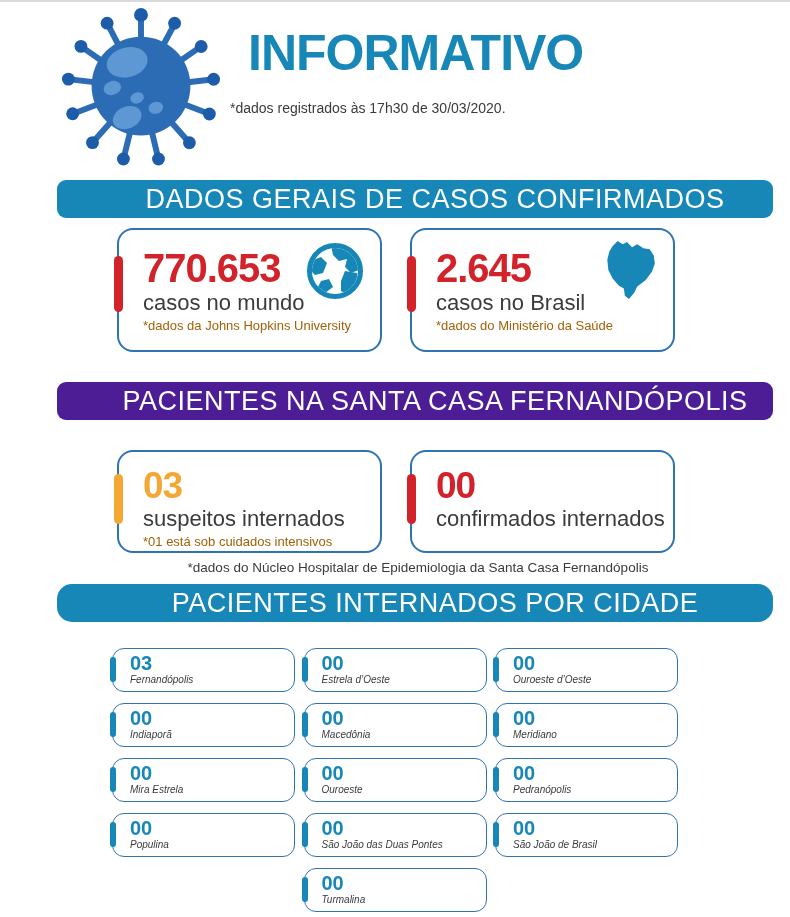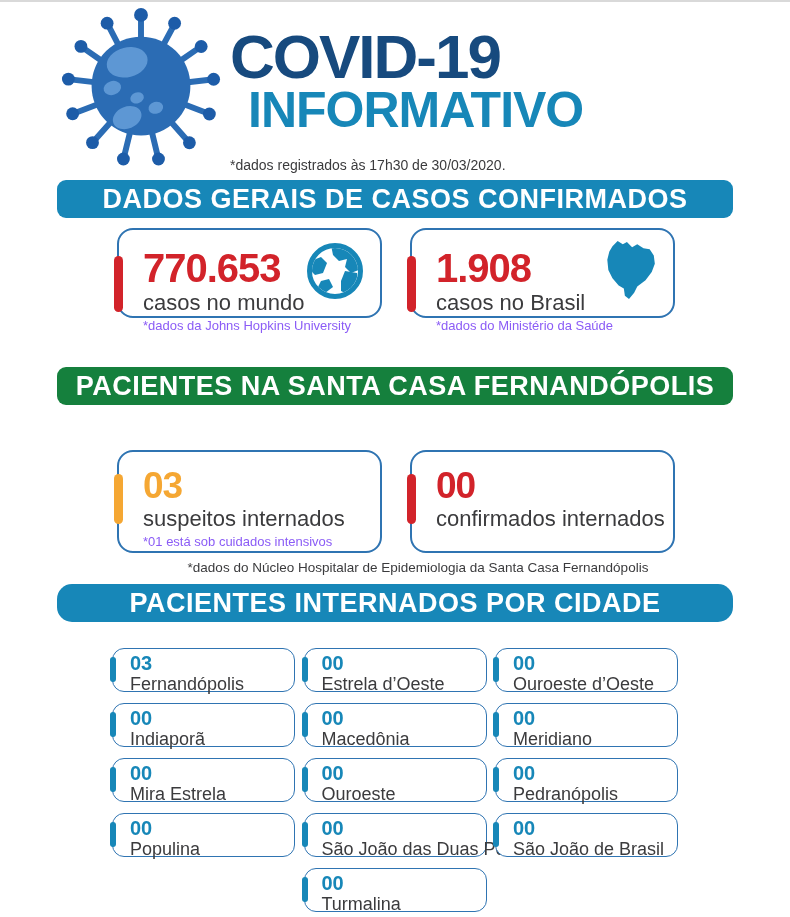--- a/index.html
+++ b/index.html
@@ -14,44 +14,44 @@
   .virus-wrap{width:178px;height:164px;flex:0 0 auto;}
   .title-block{margin-left:0px;padding-top:22px;}
   .title-line1{font-size:62px;font-weight:bold;color:#174a7e;line-height:0.92;letter-spacing:-2px;}
   .title-line2{font-size:50px;font-weight:bold;color:#1787b8;line-height:1.0;letter-spacing:-1px;margin-left:18px;}
   .subtitle{font-size:14px;color:#3b3b3d;margin-top:22px;}
 
   
   .banner{
     position:absolute;left:57px;width:676px;height:38px;border-radius:9px;
     display:flex;align-items:center;justify-content:center;
-    color:#ffffff;font-size:27px;font-weight:bold;letter-spacing:0.5px;white-space:nowrap;
+    color:#ffffff;font-size:27px;font-weight:normal;letter-spacing:0.5px;white-space:nowrap;padding-left:40px;
   }
   .banner-general{top:180px;background:#1787b8;}
-  .banner-hospital{top:367px;background:#15803d;}
+  .banner-hospital{top:382px;background:#4c1d95;}
   .banner-cities{top:584px;background:#1787b8;border-radius:15px;}
 
   
   .cards-row{position:absolute;left:117px;display:flex;gap:28px;}
   .row-general{top:228px;}
   .row-hospital{top:450px;}
   .stat-card{
     position:relative;width:265px;box-sizing:border-box;
     border:2px solid #2f74b2;border-radius:16px;background:#ffffff;
     padding:18px 0 0 24px;
   }
-  .row-general .stat-card{height:90px;}
+  .row-general .stat-card{height:124px;}
   .row-hospital .stat-card{height:103px;padding-top:15px;}
   .stat-bar{position:absolute;left:-5px;width:9px;border-radius:5px;}
   .row-general .stat-bar{top:26px;height:56px;}
   .row-hospital .stat-bar{top:22px;height:50px;}
   .stat-value{font-size:40px;font-weight:bold;line-height:1.0;letter-spacing:-1px;}
   .row-hospital .stat-value{font-size:37px;}
   .stat-label{font-size:22px;color:#3b3b3d;margin-top:3px;line-height:1.1;}
-  .stat-foot{font-size:13px;color:#8b5cf6;margin-top:3px;}
+  .stat-foot{font-size:13px;color:#a16207;margin-top:3px;}
   .card-icon{position:absolute;}
   .globe-pos{top:13px;right:17px;width:56px;height:56px;}
   .brazil-pos{top:9px;right:13px;width:62px;height:62px;}
 
   .section-footnote{
     position:absolute;top:560px;left:0;width:790px;text-align:center;
     font-size:13.5px;color:#3b3b3d;padding-left:23px;
   }
 
   
@@ -59,21 +59,21 @@
     position:absolute;top:648px;left:112px;width:566px;
     display:grid;grid-template-columns:repeat(3,183px);column-gap:8.5px;row-gap:11px;
   }
   .city-card{
     position:relative;height:44px;box-sizing:border-box;
     border:1.5px solid #2f74b2;border-radius:12px;background:#ffffff;
     padding:3px 0 0 17px;
   }
   .city-bar{position:absolute;left:-3px;top:8px;width:6px;height:25px;border-radius:4px;background:#1787b8;}
   .city-value{font-size:20px;font-weight:bold;color:#1787b8;line-height:1.1;}
-  .city-name{font-size:18px;color:#3b3b3d;margin-top:0px;white-space:nowrap;}
+  .city-name{font-size:10px;color:#3b3b3d;margin-top:0px;white-space:nowrap;font-style:italic;}
 </style>
 </head>
 <body>
 
 <div class="page">
   <div class="top-divider"></div>
 
   <div class="header">
     <div class="virus-wrap">
       <svg viewBox="0 0 176 166" width="178" height="164">
@@ -111,21 +111,20 @@
         <g fill="#5d97d4">
           <ellipse cx="74" cy="57" rx="21" ry="15" transform="rotate(-14 74 57)"></ellipse>
           <ellipse cx="59" cy="83" rx="9" ry="7" transform="rotate(-18 59 83)"></ellipse>
           <ellipse cx="84" cy="93" rx="7" ry="5.5" transform="rotate(-20 84 93)"></ellipse>
           <ellipse cx="74" cy="113" rx="15" ry="11" transform="rotate(-22 74 113)"></ellipse>
           <ellipse cx="103" cy="103" rx="7.5" ry="6" transform="rotate(-15 103 103)"></ellipse>
         </g>
       </svg>
     </div>
     <div class="title-block">
-      <div class="title-line1">COVID-19</div>
       <div class="title-line2">INFORMATIVO</div>
       <div class="subtitle">*dados registrados às 17h30 de 30/03/2020.</div>
     </div>
   </div>
 
   <div class="banner banner-general">DADOS GERAIS DE CASOS CONFIRMADOS</div>
 
   <div class="cards-row row-general">
     <div class="stat-card">
       <div class="stat-bar" style="background: rgb(210, 35, 42);"></div>
@@ -145,21 +144,21 @@
             <path d="M38,28 L50,30 52,42 42,52 34,48 34,38 Z"></path>
             <path d="M4,18 L14,14 20,20 16,30 8,32 2,26 Z"></path>
             <path d="M14,38 L22,36 26,44 18,50 10,46 Z"></path>
           </g>
         </svg>
       </div>
     </div>
 
     <div class="stat-card">
       <div class="stat-bar" style="background: rgb(210, 35, 42);"></div>
-      <div class="stat-value" style="color: rgb(210, 35, 42);">1.908</div>
+      <div class="stat-value" style="color: rgb(210, 35, 42);">2.645</div>
       <div class="stat-label">casos no Brasil</div>
       <div class="stat-foot">*dados do Ministério da Saúde</div>
       <div class="card-icon brazil-pos">
         <svg viewBox="0 0 60 60" width="62" height="62">
           <path fill="#1787b8" d="M14,7 L19,2 24,5 28,3 33,8 38,5 44,9 50,10 54,16 55,24 52,32 46,40 38,46 35,52 30,58 26,55 25,48 20,45 14,38 10,30 9,20 11,12 Z"></path>
         </svg>
       </div>
     </div>
   </div>
 

